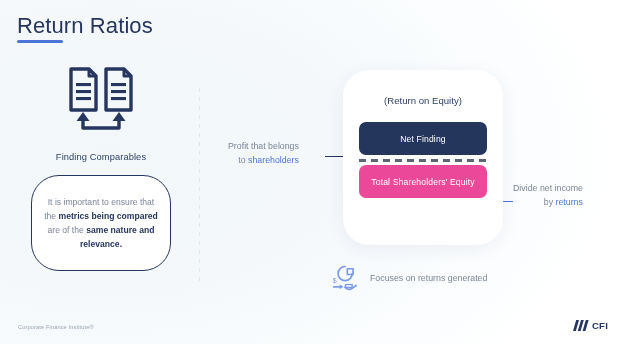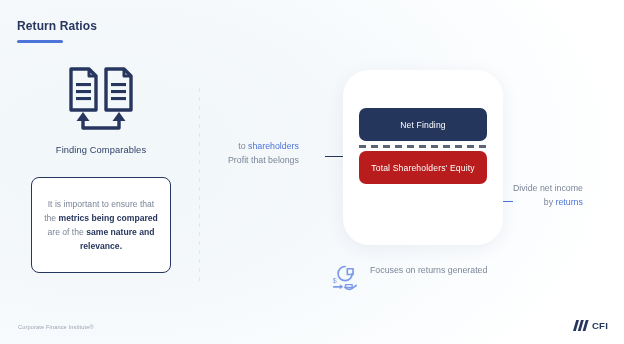--- a/index.html
+++ b/index.html
@@ -23,26 +23,25 @@
     box-sizing: border-box;
   }
 
   
   #title-block {
     position: absolute;
     left: 17px;
     top: 16px;
   }
   #page-title {
-    font-size: 12px;
+    font-size: 22px;
     color: #27365e;
     letter-spacing: .1px;
     line-height: 20px;
     white-space: nowrap;
-    font-weight: bold;
   }
   #title-underline {
     margin-top: 4px;
     width: 46px;
     height: 2.6px;
     background: #4d74d8;
     border-radius: 2px;
   }
 
   
@@ -51,31 +50,31 @@
     left: 16px;
     top: 66px;
     width: 170px;
     text-align: center;
   }
   #compare-icon {
     display: block;
     margin: 0 auto;
   }
   #left-caption {
-    margin-top: 11px;
+    margin-top: 18px;
     font-size: 9.3px;
     color: #2d3f67;
     letter-spacing: .1px;
   }
   #note-card {
-    margin: 22px auto 0;
+    margin: 13px auto 0;
     width: 140px;
     min-height: 96px;
     border: 1.4px solid #27365e;
-    border-radius: 8px;
+    border-radius: 28px;
     background: #ffffff;
     box-sizing: border-box;
     display: flex;
     align-items: center;
     justify-content: center;
     padding: 8px 9px;
   }
   #note-text {
     font-size: 8.6px;
     line-height: 14.2px;
@@ -163,36 +162,37 @@
     height: 33px;
     border-radius: 7px;
     display: flex;
     align-items: center;
     justify-content: center;
     font-size: 8.6px;
     color: #ffffff;
     letter-spacing: .15px;
   }
   #numerator-box   { background: #24365c; }
-  #denominator-box { background: #b91c1c; }
+  #denominator-box { background: #ec4899; }
   #fraction-bar {
     height: 8px;
     margin: 1px 0 1px;
     background-image: linear-gradient(to right, #5d6474 0 7px, transparent 7px 12px);
     background-size: 12px 3.2px;
     background-position: 0 2.6px;
     background-repeat: repeat-x;
   }
 
   
   #bottom-note {
     position: absolute;
     left: 331px;
     top: 263px;
     display: flex;
+    align-items: center;
     gap: 9px;
   }
   #bottom-note-text {
     font-size: 8.8px;
     line-height: 14px;
     color: #7b8598;
     white-space: nowrap;
   }
   #bottom-note-text .hl { color: #4d74d8; }
 
@@ -256,35 +256,36 @@
     <div id="left-caption">Finding Comparables</div>
 
     <div id="note-card">
       <div id="note-text"><span>It is important to ensure that the </span><b>metrics being compared</b><span> are of the </span><b>same nature and relevance.</b></div>
     </div>
   </div>
 
   <div id="divider"></div>
 
   <div class="callout" id="callout-left">
+    <div>Profit that belongs</div>
     <div><span>to </span><span class="hl">shareholders</span></div>
-    <div>Profit that belongs</div>
   </div>
   <div class="arrow-line" id="arrow-left-line"></div>
   <div id="arrow-left-head"></div>
 
   <div class="callout" id="callout-right">
     <div>Divide net income</div>
     <div><span>by </span><span class="hl">returns</span></div>
   </div>
   <div class="arrow-line" id="arrow-right-line"></div>
   <div id="arrow-right-head"></div>
 
   <div id="roe-card">
     <div id="roe-title">
+      <div class="sub">(Return on Equity)</div>
     </div>
     <div id="formula">
       <div class="formula-box" id="numerator-box">
         <span>Net Finding</span>
       </div>
       <div id="fraction-bar"></div>
       <div class="formula-box" id="denominator-box">
         <span>Total Shareholders' Equity</span>
       </div>
     </div>

